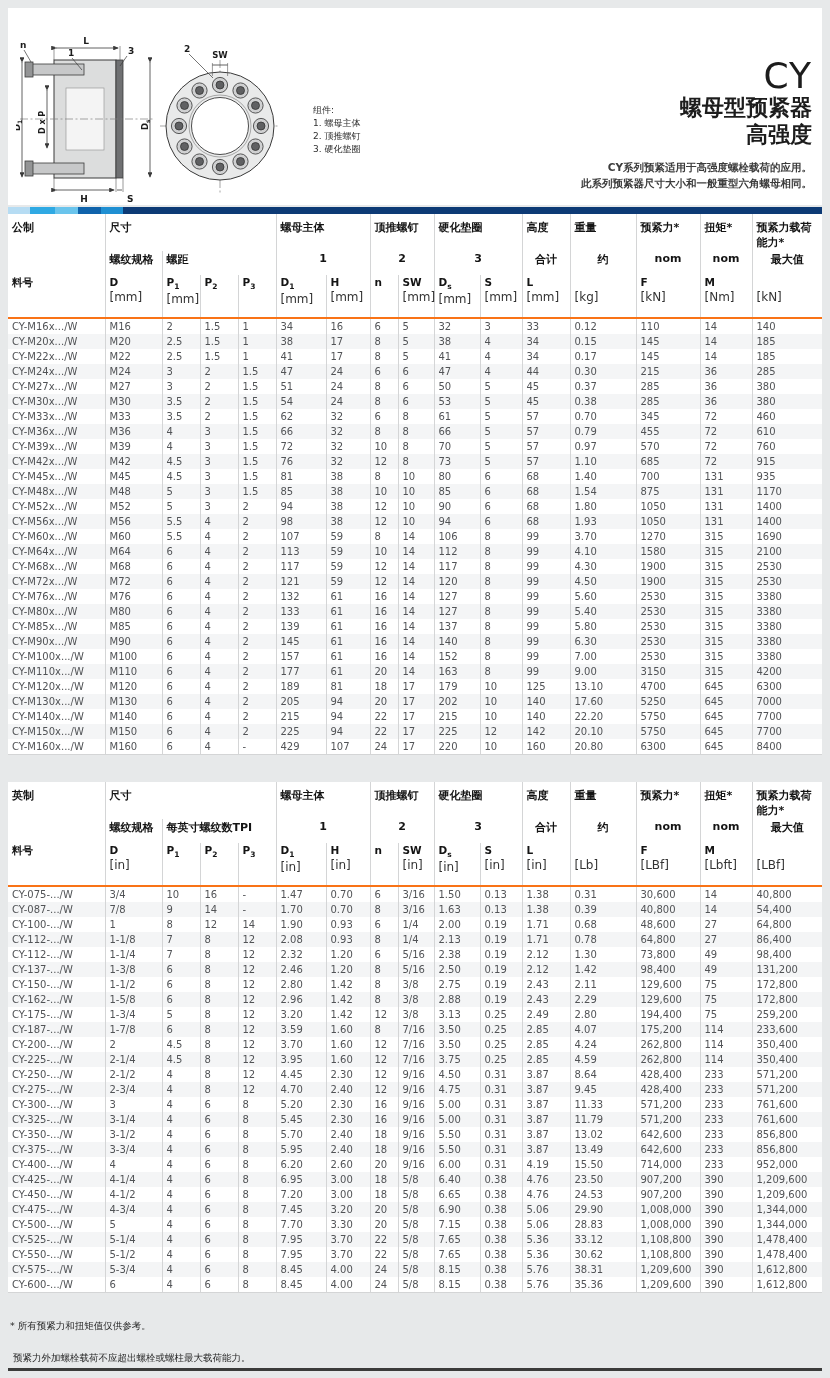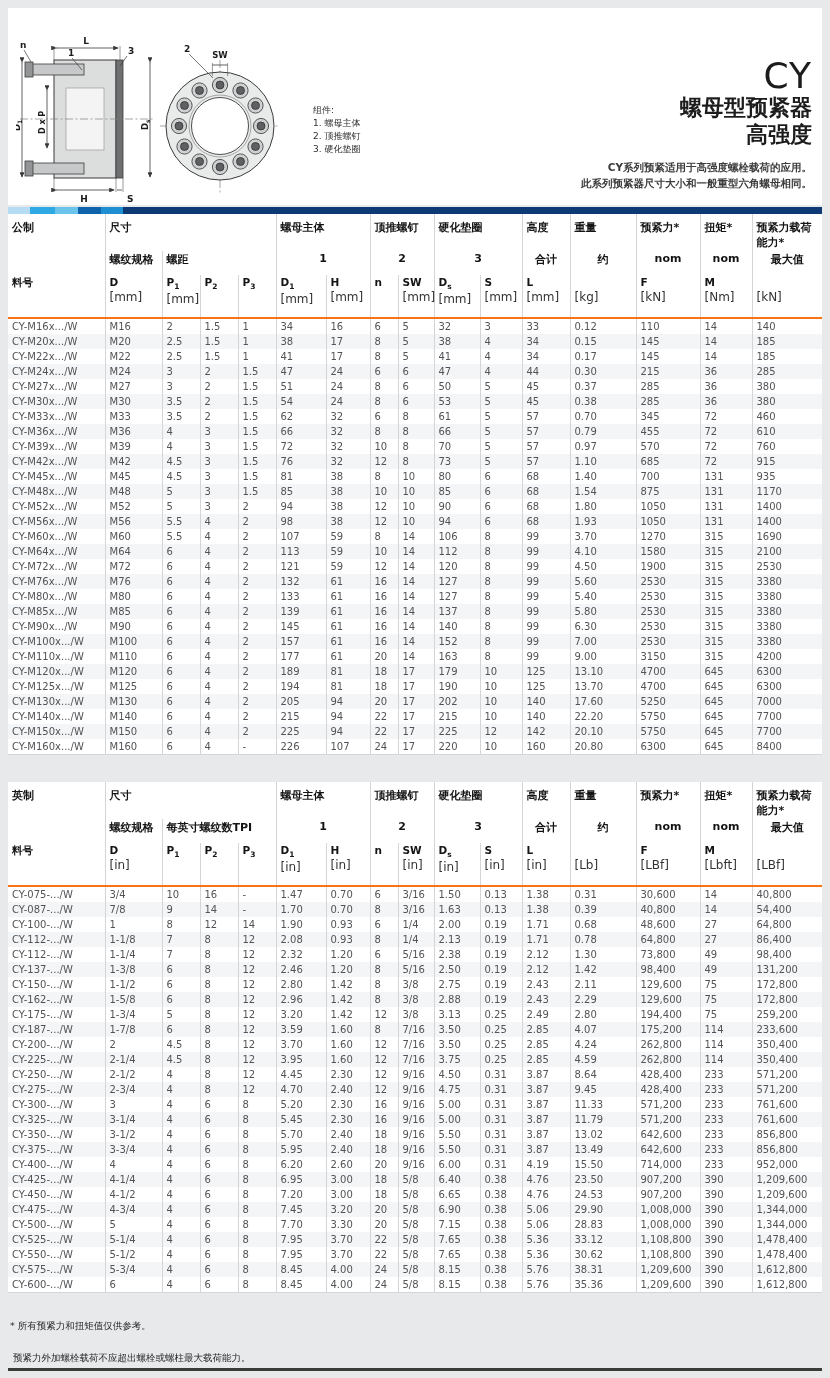--- a/index.html
+++ b/index.html
@@ -581,20 +581,38 @@
           <td>14</td>
           <td>112</td>
           <td>8</td>
           <td>99</td>
           <td>4.10</td>
           <td>1580</td>
           <td>315</td>
           <td>2100</td>
         </tr>
         <tr>
+          <td>CY-M68x.../W</td>
+          <td>M68</td>
+          <td>6</td>
+          <td>4</td>
+          <td>2</td>
+          <td>117</td>
+          <td>59</td>
+          <td>12</td>
+          <td>14</td>
+          <td>117</td>
+          <td>8</td>
+          <td>99</td>
+          <td>4.30</td>
+          <td>1900</td>
+          <td>315</td>
+          <td>2530</td>
+        </tr>
+        <tr>
           <td>CY-M72x.../W</td>
           <td>M72</td>
           <td>6</td>
           <td>4</td>
           <td>2</td>
           <td>121</td>
           <td>59</td>
           <td>12</td>
           <td>14</td>
           <td>120</td>
@@ -725,38 +743,20 @@
           <td>17</td>
           <td>179</td>
           <td>10</td>
           <td>125</td>
           <td>13.10</td>
           <td>4700</td>
           <td>645</td>
           <td>6300</td>
         </tr>
         <tr>
-          <td>CY-M125x.../W</td>
-          <td>M125</td>
-          <td>6</td>
-          <td>4</td>
-          <td>2</td>
-          <td>194</td>
-          <td>81</td>
-          <td>18</td>
-          <td>17</td>
-          <td>190</td>
-          <td>10</td>
-          <td>125</td>
-          <td>13.70</td>
-          <td>4700</td>
-          <td>645</td>
-          <td>6300</td>
-        </tr>
-        <tr>
           <td>CY-M130x.../W</td>
           <td>M130</td>
           <td>6</td>
           <td>4</td>
           <td>2</td>
           <td>205</td>
           <td>94</td>
           <td>20</td>
           <td>17</td>
           <td>202</td>
@@ -802,21 +802,21 @@
           <td>5750</td>
           <td>645</td>
           <td>7700</td>
         </tr>
         <tr>
           <td>CY-M160x.../W</td>
           <td>M160</td>
           <td>6</td>
           <td>4</td>
           <td>-</td>
-          <td>226</td>
+          <td>429</td>
           <td>107</td>
           <td>24</td>
           <td>17</td>
           <td>220</td>
           <td>10</td>
           <td>160</td>
           <td>20.80</td>
           <td>6300</td>
           <td>645</td>
           <td>8400</td>

